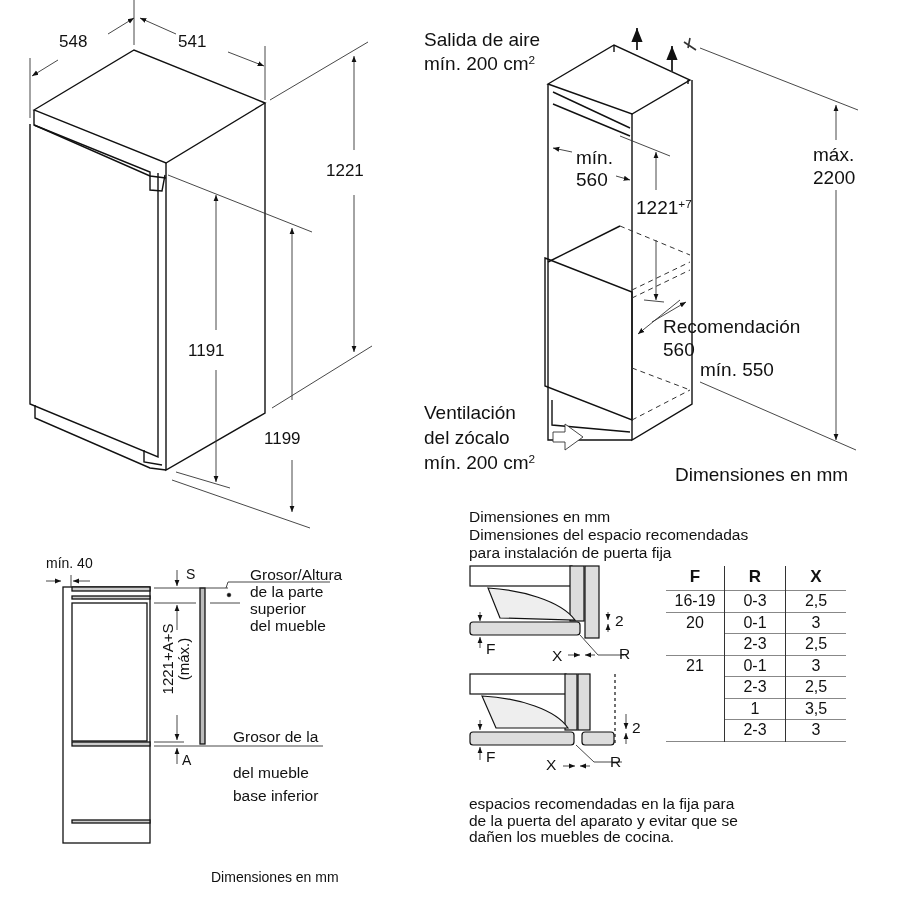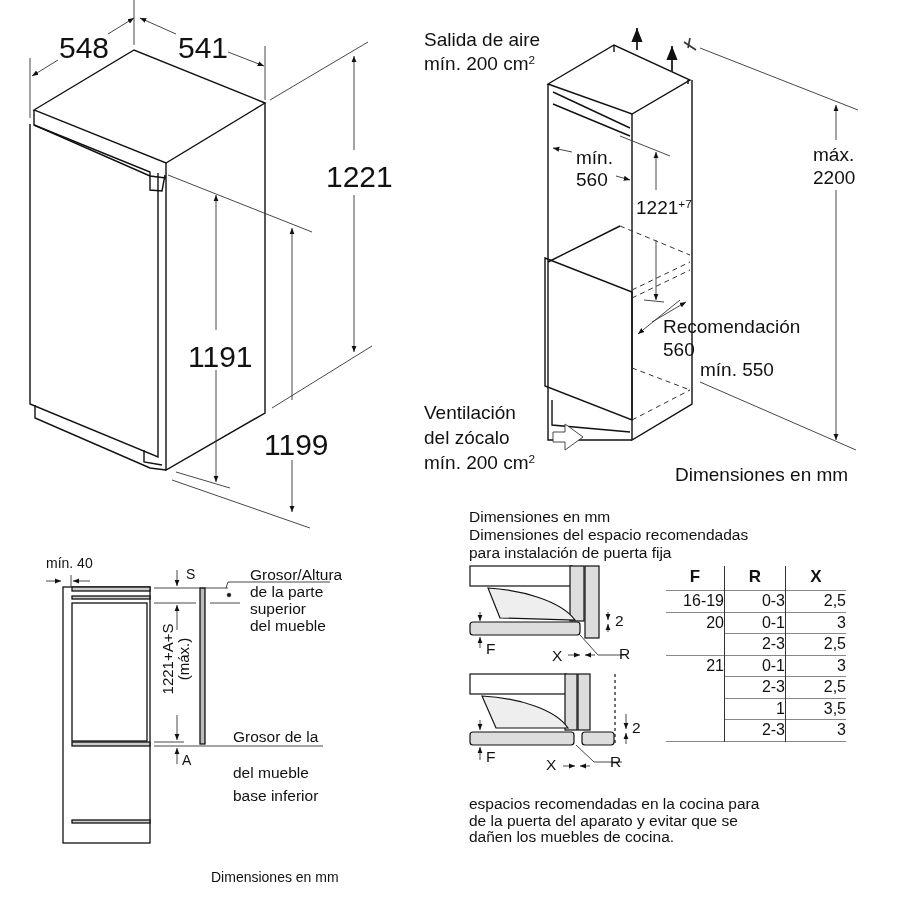--- a/index.html
+++ b/index.html
@@ -1,29 +1,29 @@
 <!DOCTYPE html>
 <html><head>
 <meta charset="utf-8">
 <style>
   html, body { margin:0; padding:0; background:#ffffff; }
   body { width:900px; height:900px; position:relative; overflow:hidden;
          font-family:"Liberation Sans", sans-serif; color:#111; }
   svg.art { position:absolute; left:0; top:0; }
   .lbl { position:absolute; white-space:nowrap; line-height:1; color:#111; }
-  .big { font-size:30px; }
+  .big { font-size:17px; }
   .med { font-size:19px; }
   .sm  { font-size:15.5px; line-height:1.05; }
   .xs  { font-size:14px; }
   sup { font-size:0.62em; vertical-align:0.55em; line-height:0; }
   .rot { transform:rotate(-90deg); transform-origin:left top; text-align:center; font-size:15px; line-height:1.05; }
   table.fr { position:absolute; left:666px; top:566px; border-collapse:collapse; font-size:16px; }
   table.fr th { font-weight:bold; font-size:17px; padding:0 0 2px 0; height:22px; }
   table.fr td, table.fr th { text-align:center; }
-  table.fr td { height:20.5px; padding:0;text-align:right; }
+  table.fr td { height:20.5px; padding:0; }
   .c0 { width:58px; } .c1 { width:60px; } .c2 { width:60px; }
   .bl { border-left:1.4px solid #333; }
   .bt { border-top:1.2px solid #888; }
   .para { position:absolute; left:469px; top:796px; font-size:15.5px; line-height:1.08; }
 </style>
 </head>
 <body>
 
 <svg class="art" width="900" height="900" viewBox="0 0 900 900">
   <defs>
@@ -244,16 +244,16 @@
   </tr>
   <tr style="border-bottom:1.2px solid #888">
     <td></td>
     <td class="bl bt">2-3</td>
     <td class="bl bt">3</td>
   </tr>
 </tbody>
   </table>
 
 <div class="para">
-  <div>espacios recomendadas en la cocina para</div>
+  <div>espacios recomendadas en la fija para</div>
   <div>de la puerta del aparato y evitar que se</div>
   <div>dañen los muebles de cocina.</div>
 </div>
 
 </body></html>

